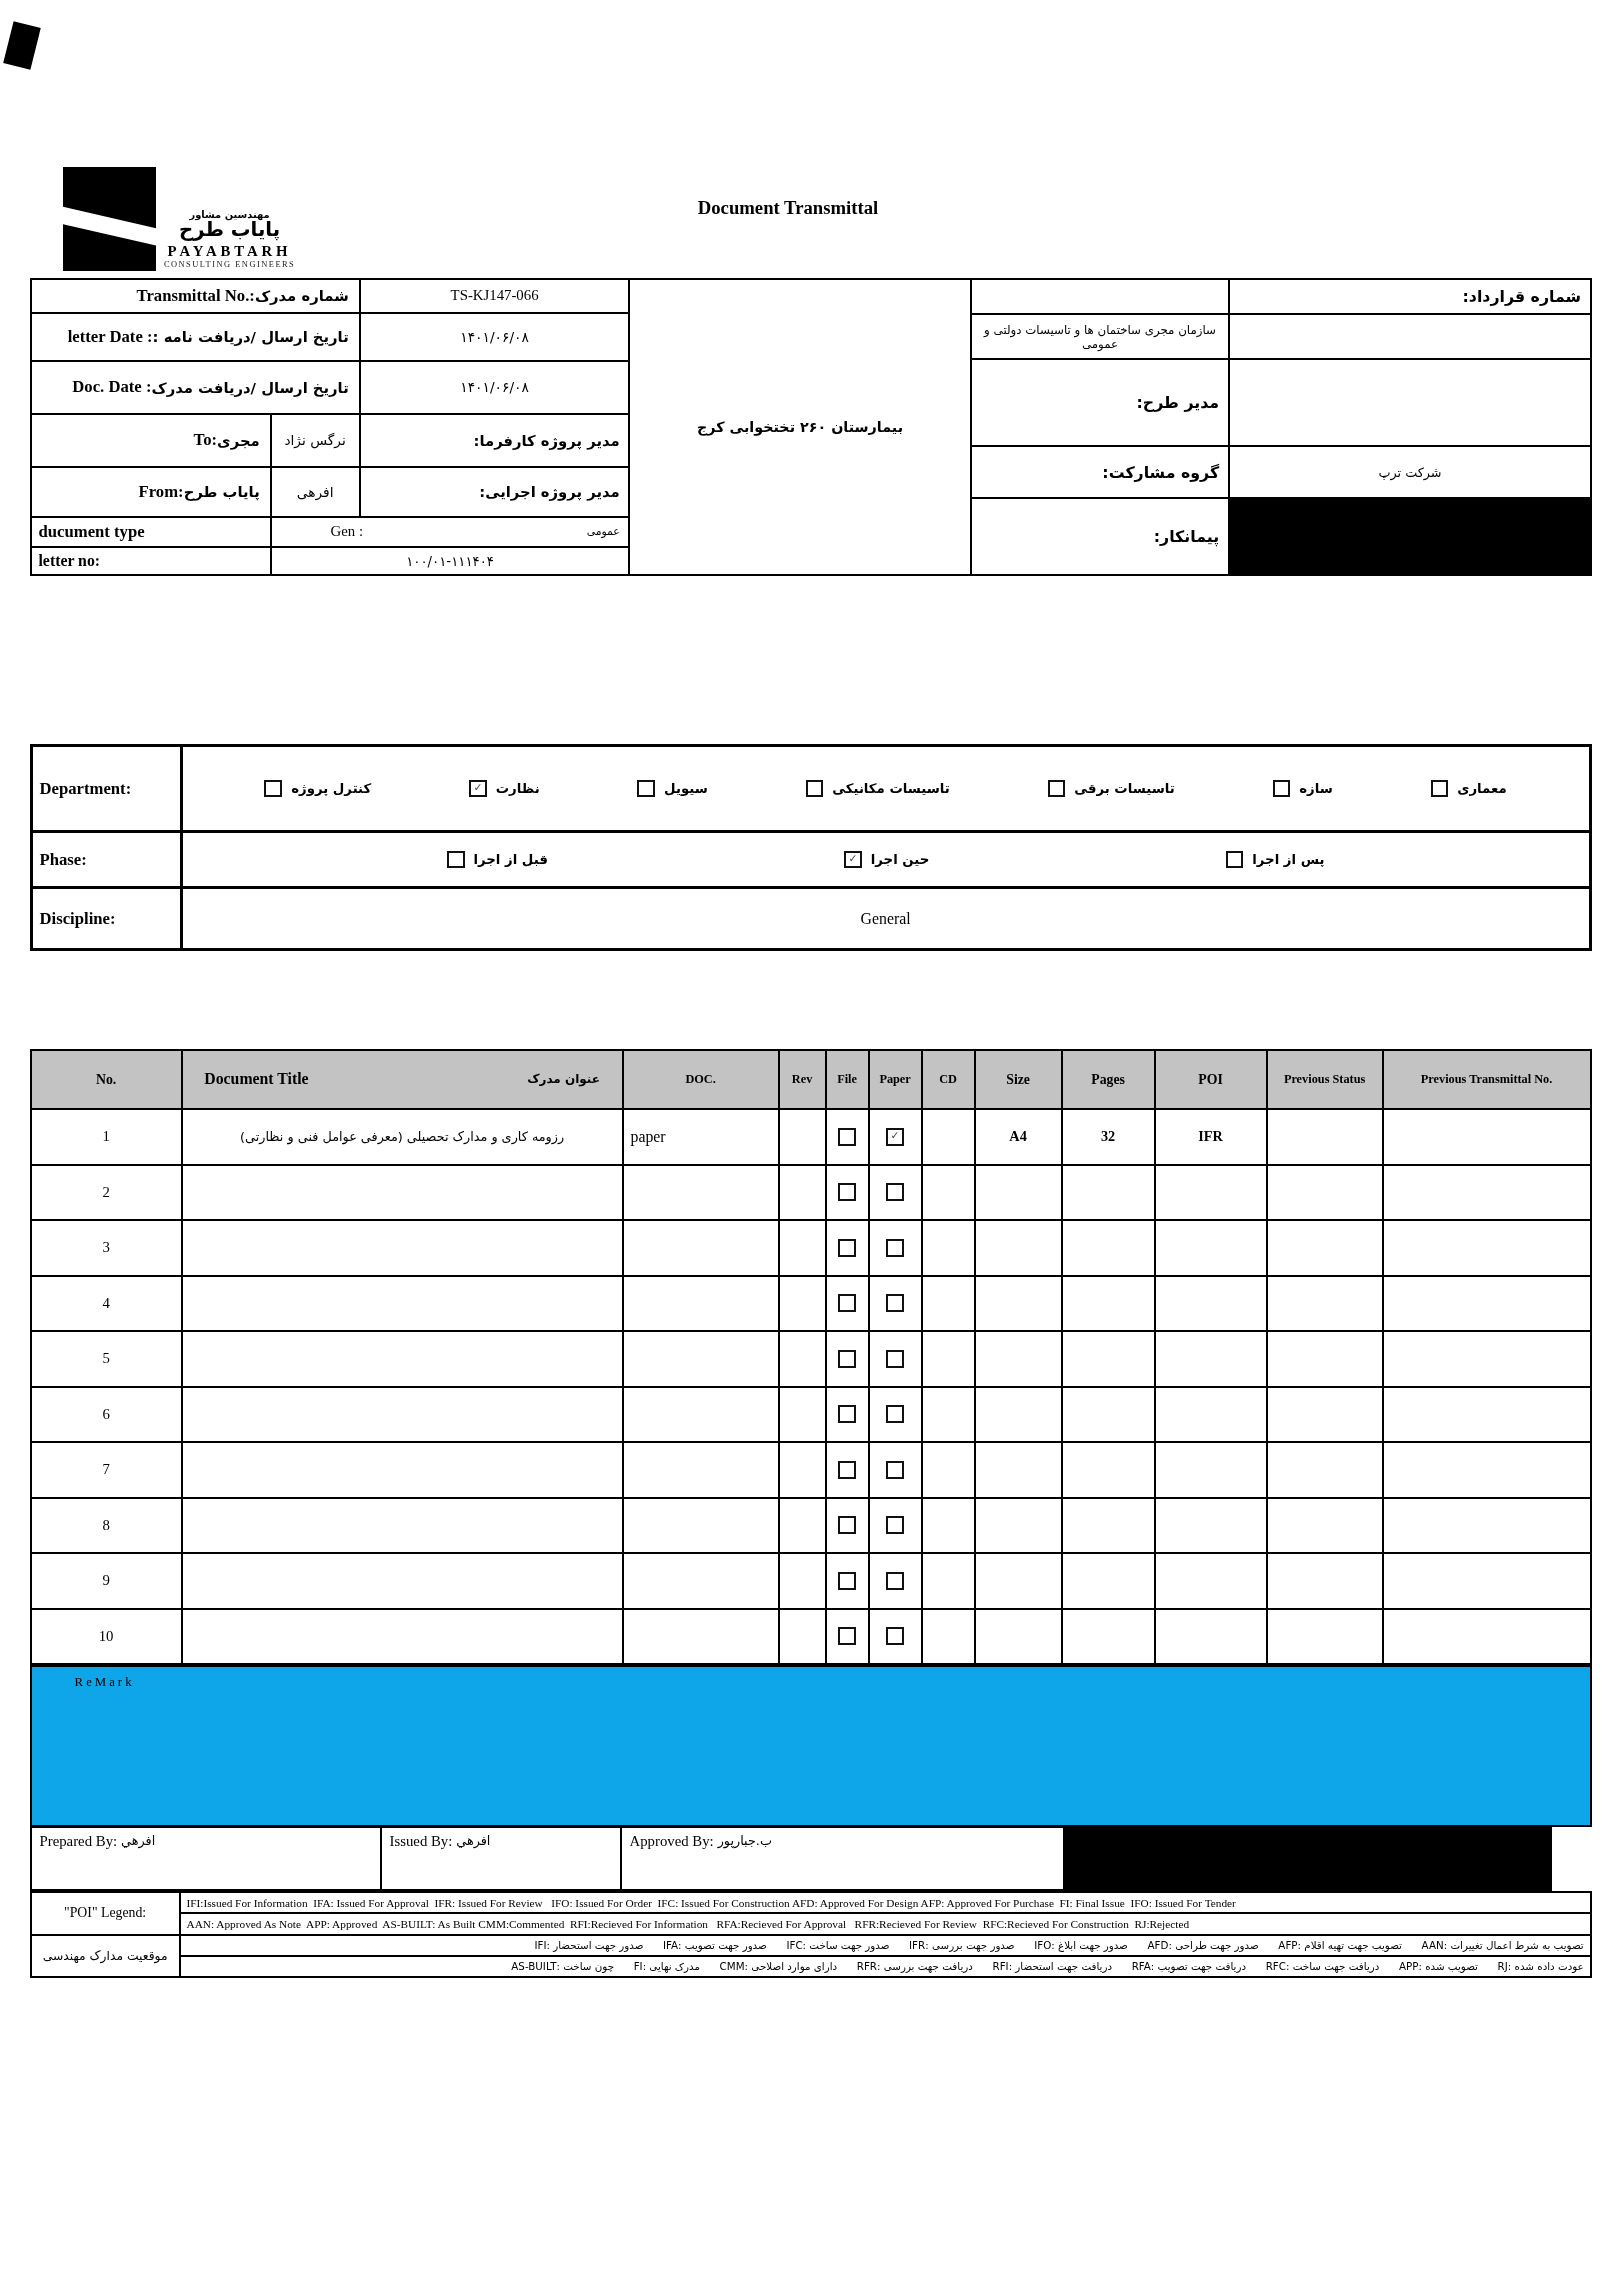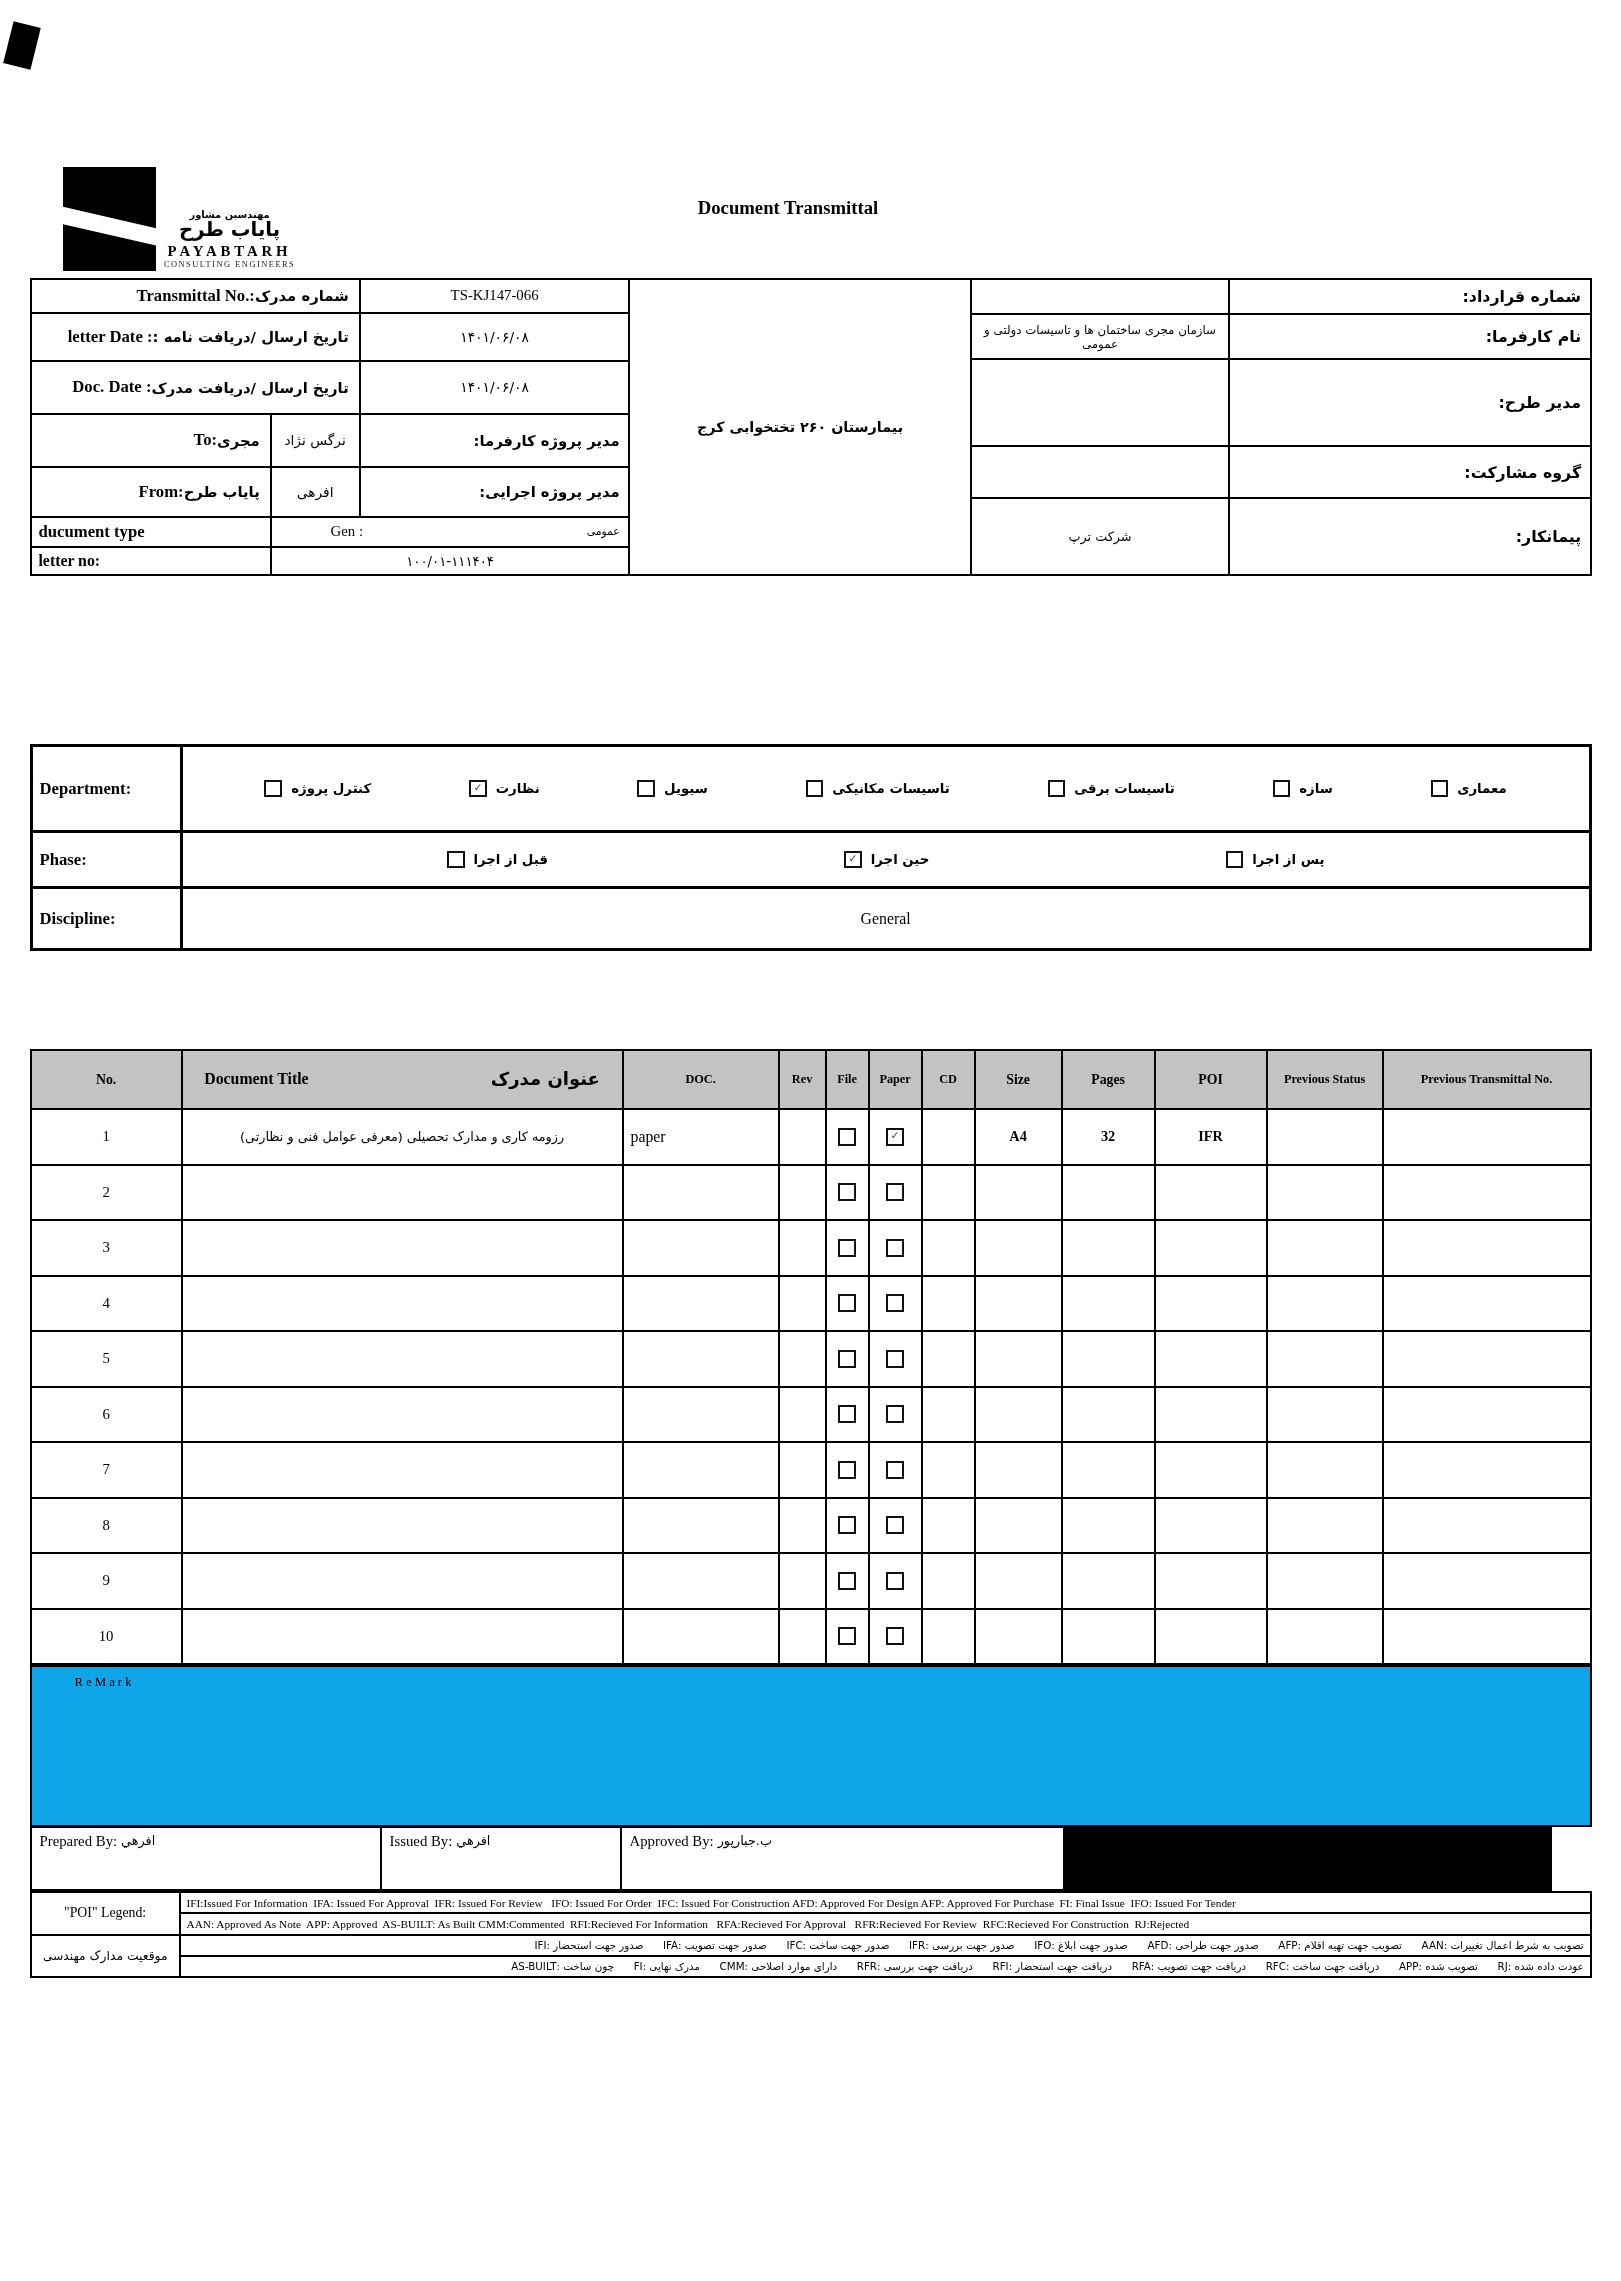--- a/index.html
+++ b/index.html
@@ -145,21 +145,20 @@
     <div class="ctr num span23" style="font-size:13.3px">۱۰۰/۰۱-۱۱۱۴۰۴</div>
   </div>
 
   <div class="hospital-cell fa">بیمارستان ۲۶۰ تختخوابی کرج</div>
 
   <div class="tbl right-tbl">
     <div></div>
     <div class="fa-right rt-lbl">شماره قرارداد:</div>
 
     <div class="ctr fa" style="font-size:11.8px">سازمان مجری ساختمان ها و تاسیسات دولتی و عمومی</div>
-    <div class="fa-right rt-lbl">نام کارفرما:</div>
 
     <div></div>
     <div class="fa-right rt-lbl">مدیر طرح:</div>
 
     <div></div>
     <div class="fa-right rt-lbl">گروه مشارکت:</div>
 
     <div class="ctr fa" style="font-size:12.8px">شرکت ترپ</div>
     <div class="fa-right rt-lbl">پیمانکار:</div>
   </div>
@@ -213,21 +212,21 @@
         </span>
       </div>
     <div class="en sec-lbl">Discipline:</div>
     <div class="ctr en" style="font-size:15.8px">General</div>
   </div>
 
   <div class="tbl main-tbl">
     <div class="hd en">No.</div>
     <div class="hd en title-hd">
       <span style="font-size:15.8px">Document Title</span>
-      <span class="fa" style="font-size:18px">عنوان مدرک</span>
+      <span class="fa" style="font-size:12px">عنوان مدرک</span>
     </div>
     <div class="hd en hd-sm">DOC.</div>
     <div class="hd en hd-sm">Rev</div>
     <div class="hd en hd-sm">File</div>
     <div class="hd en hd-sm">Paper</div>
     <div class="hd en hd-sm">CD</div>
     <div class="hd en">Size</div>
     <div class="hd en">Pages</div>
     <div class="hd en">POI</div>
     <div class="hd en hd-sm">Previous Status</div>

